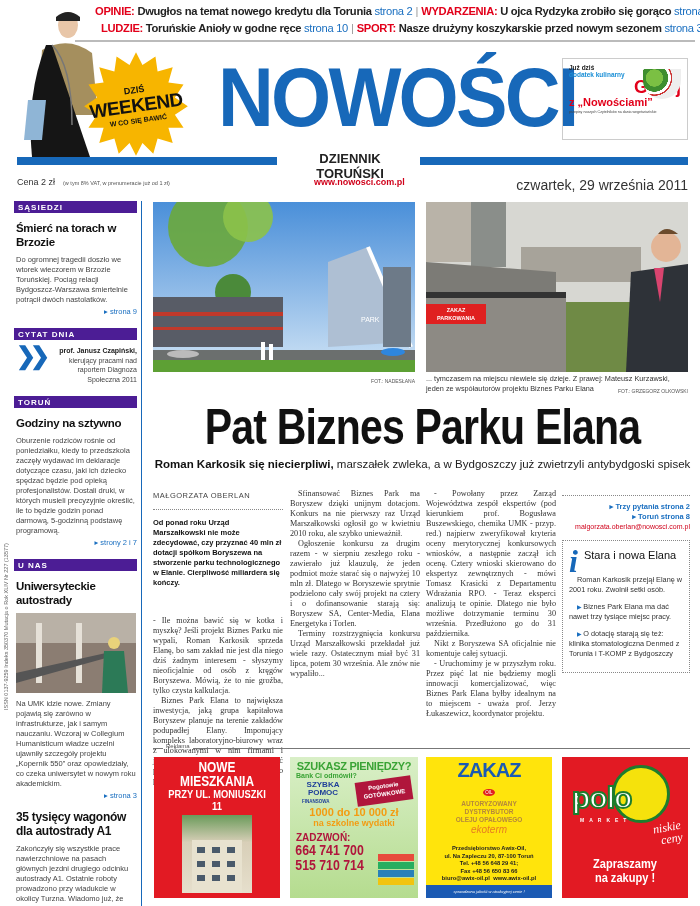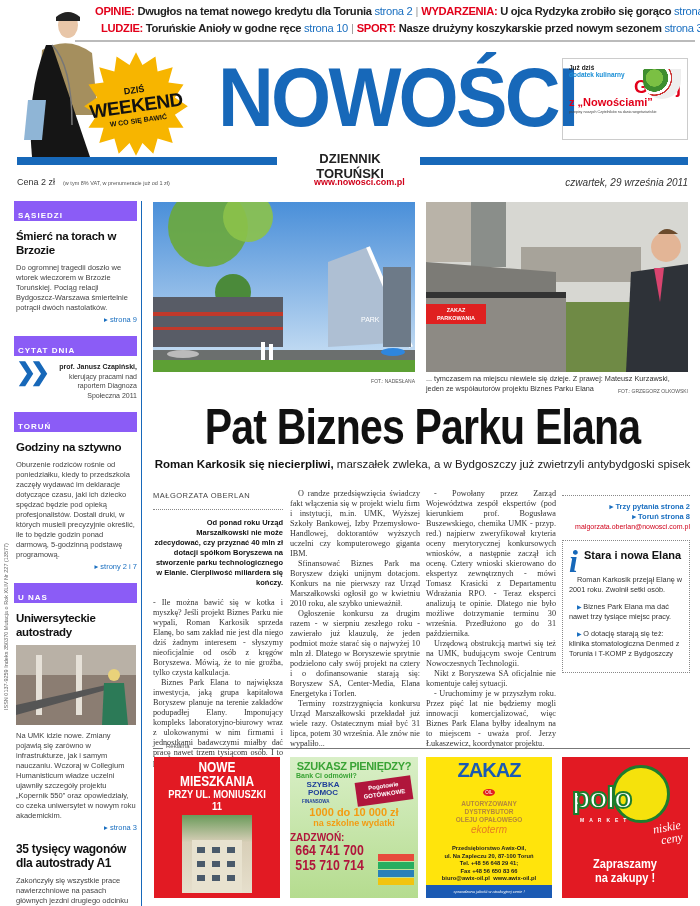--- a/index.html
+++ b/index.html
@@ -24,34 +24,34 @@
   .star-text .s3 { font-size: 7px; }
 
   
   .logo { left: 218px; top: 52px; width: 250px; height: 90px; font-family: "Liberation Sans", sans-serif; font-weight: bold; font-size: 84px; color: #1768b9; letter-spacing: -3px; transform: scaleX(0.92); transform-origin: left top; line-height: 90px; }
   .blue-bar-l { left: 17px; top: 157px; width: 260px; height: 8px; background: #1768b9; }
   .blue-bar-r { left: 420px; top: 157px; width: 268px; height: 8px; background: #1768b9; }
   .subtitle { left: 285px; top: 151px; width: 130px; text-align: center; font-size: 13px; font-weight: bold; color: #222; }
   .cena { left: 17px; top: 177px; font-size: 9px; color: #333; }
   .cena small { font-size: 5.5px; color: #555; margin-left: 8px; }
   .www { left: 314px; top: 177px; font-size: 9px; font-weight: bold; color: #d0021b; }
-  .date { right: 12px; top: 177px; font-size: 10px; color: #333; font-style: italic; }
+  .date { right: 12px; top: 177px; font-size: 14px; color: #333; }
 
   
   .promo { left: 562px; top: 58px; width: 126px; height: 82px; border: 1px solid #ccc; padding: 5px 6px; }
   .promo .p1 { font-size: 6.5px; font-weight: bold; color: #222; }
   .promo .p2 { font-size: 6.5px; font-weight: bold; color: #1a8fd6; }
   .promo .p3 { font-size: 18px; font-weight: bold; color: #e2001a; line-height: 18px; text-align: right; }
   .promo .p4 { font-size: 11px; font-weight: bold; color: #e2001a; }
   .promo .p5 { font-size: 3.6px; color: #444; margin-top: 2px; }
   .salad { right: 6px; top: 10px; width: 38px; height: 30px; border-radius: 0 0 20px 20px; background: radial-gradient(circle at 30% 30%, #7bc043 0 25%, #3e8e2f 26% 40%, #fff 41% 48%, #c33 49% 52%, #eee 53%); }
 
   
   .leftcol { left: 14px; top: 201px; width: 128px; border-right: 1px solid #1768b9; padding-right: 4px; }
-  .sec-head { background: #8b5cf6; color: #fff; font-weight: bold; font-size: 8px; letter-spacing: 1px; padding: 10px 4px; height: 12px; line-height: 9px; }
+  .sec-head { background: #4c1d95; color: #fff; font-weight: bold; font-size: 8px; letter-spacing: 1px; padding: 2px 4px; height: 12px; line-height: 9px; }
   .lc-title { font-weight: bold; font-size: 11.5px; color: #111; margin: 8px 0 6px 2px; letter-spacing: -0.3px; line-height: 14px; }
   .lc-body { font-size: 7.5px; line-height: 10px; color: #444; padding-left: 2px; }
   .lc-more { text-align: right; font-size: 7.5px; color: #1a6fc0; margin-top: 2px; }
   .quote-mark { float: left; color: #1768b9; font-weight: bold; font-size: 24px; line-height: 20px; margin-right: 4px; letter-spacing: -6px; }
   .quote-body { font-size: 7.5px; line-height: 10px; color: #444; padding: 6px 2px 0 2px; }
   .quote-auth { text-align: right; font-size: 7px; line-height: 9.5px; color: #444; }
   .quote-auth b { color: #222; }
   .umk-photo { width: 120px; height: 80px; margin: 4px 0 6px 2px; background: linear-gradient(180deg,#6d6a66 0%,#8a7f76 30%,#b8b3ac 55%,#5b6c65 75%,#333 100%); position: relative; overflow: hidden; }
 
   .issn { left: 3px; top: 470px; width: 8px; height: 240px; }
@@ -69,28 +69,28 @@
   .deck { left: 150px; top: 458px; width: 545px; text-align: center; font-size: 11.5px; color: #222; white-space: nowrap; }
   .deck b { color: #111; }
 
   
   .col { top: 489px; font-family: "Liberation Serif", serif; font-size: 8.2px; line-height: 10px; color: #333; text-align: justify; }
   .c1 { left: 153px; width: 130px; }
   .c2 { left: 290px; width: 130px; }
   .c3 { left: 426px; width: 130px; }
   .c4 { left: 562px; width: 128px; }
   .byline { font-family: "Liberation Sans", sans-serif; font-size: 7.5px; letter-spacing: 0.5px; color: #444; padding-bottom: 8px; border-bottom: 1px dotted #888; margin-bottom: 8px; margin-top: 2px; }
-  .lede { font-family: "Liberation Sans", sans-serif; font-weight: bold; font-size: 7.5px; line-height: 10px; color: #111; text-align: right; margin-bottom: 10px; }
+  .lede { font-family: "Liberation Sans", sans-serif; font-weight: bold; font-size: 7.5px; line-height: 10px; color: #111; text-align: left; margin-bottom: 28px; }
   .col p { text-indent: 8px; }
   .col p.noind { text-indent: 0; }
   .refs { font-family: "Liberation Sans", sans-serif; text-align: right; font-size: 7.5px; line-height: 10px; color: #1a6fc0; font-weight: bold; border-top: 1px dotted #888; padding-top: 6px; margin-top: 6px; }
   .email { font-family: "Liberation Sans", sans-serif; font-size: 7px; color: #d0021b; text-align: right; }
   .infobox { border: 1px dotted #888; margin-top: 8px; padding: 6px 6px; font-family: "Liberation Sans", sans-serif; font-size: 7.3px; line-height: 10px; color: #333; text-align: left; }
   .info-i { float: left; font-family: "Liberation Serif", serif; font-style: italic; font-weight: bold; font-size: 32px; color: #1768b9; line-height: 28px; margin-right: 6px; }
-  .info-title { font-weight: bold; font-size: 11px; color: #111; line-height: 13px; margin-bottom: 12px; padding-top: 2px; }
+  .info-title { font-weight: normal; font-size: 11px; color: #111; line-height: 13px; margin-bottom: 12px; padding-top: 2px; }
   .infobox p { margin-bottom: 7px; clear: left; }
   .tri { color: #1a6fc0; font-size: 6px; }
 
   
   .reklama { left: 153px; top: 743px; width: 537px; height: 10px; font-size: 6px; color: #555; }
   .reklama .ln { position: absolute; top: 5px; height: 1px; background: #777; }
   .ad { top: 757px; height: 141px; overflow: hidden; }
   .ad1 { left: 154px; width: 126px; background: #e21a23; color: #fff; text-align: center; font-weight: bold; }
   .ad2 { left: 290px; width: 128px; background: linear-gradient(180deg,#d9efc7 0%,#b5dc8f 100%); text-align: center; }
   .ad3 { left: 426px; width: 126px; background: #ffe40c; text-align: center; }
@@ -242,28 +242,26 @@
 <div class="abs headline">Pat Biznes Parku Elana</div>
 <div class="abs deck"><b>Roman Karkosik się niecierpliwi,</b><span> marszałek zwleka, a w Bydgoszczy już zwietrzyli antybydgoski spisek</span></div>
 
 <div class="abs col c1">
   <div class="byline">MAŁGORZATA OBERLAN</div>
   <div class="lede">Od ponad roku Urząd Marszałkowski nie może zdecydować, czy przyznać 40 mln zł dotacji spółkom Boryszewa na stworzenie parku technologicznego w Elanie. Cierpliwość miliardera się kończy.</div>
   <p class="noind">- Ile można bawić się w kotka i myszkę? Jeśli projekt Biznes Parku nie wypali, Roman Karkosik sprzeda Elanę, bo sam zakład nie jest dla niego dziś żadnym interesem - słyszymy nieoficjalnie od osób z kręgów Boryszewa. Mówią, że to nie groźba, tylko czysta kalkulacja.</p>
   <p>Biznes Park Elana to największa inwestycja, jaką grupa kapitałowa Boryszew planuje na terenie zakładów podupadłej Elany. Imponujący kompleks laboratoryjno-biurowy wraz z ulokowanymi w nim firmami i jednostkami badawczymi miałby dać pracę nawet trzem tysiącom osób. I to pracę dobrą.</p>
 </div>
 <div class="abs col c2">
-  <p>O randze przedsięwzięcia świadczy fakt włączenia się w projekt wielu firm i instytucji, m.in. UMK, Wyższej Szkoły Bankowej, Izby Przemysłowo-Handlowej, doktorantów wyższych uczelni czy komputerowego giganta IBM.</p>
   <p>Sfinansować Biznes Park ma Boryszew dzięki unijnym dotacjom. Konkurs na nie pierwszy raz Urząd Marszałkowski ogłosił go w kwietniu 2010 roku, ale szybko unieważnił.</p>
   <p>Ogłoszenie konkursu za drugim razem - w sierpniu zeszłego roku - zawierało już klauzulę, że jeden podmiot może starać się o najwyżej 10 mln zł. Dlatego w Boryszewie sprytnie podzielono cały swój projekt na cztery i o dofinansowanie starają się: Boryszew SA, Center-Media, Elana Energetyka i Torlen.</p>
   <p>Terminy rozstrzygnięcia konkursu Urząd Marszałkowski przekładał już wiele razy. Ostatecznym miał być 31 lipca, potem 30 września. Ale znów nie wypaliło...</p>
 </div>
 <div class="abs col c3">
   <p>- Powołany przez Zarząd Województwa zespół ekspertów (pod kierunkiem prof. Bogusława Buszewskiego, chemika UMK - przyp. red.) najpierw zweryfikował kryteria oceny merytorycznej konkursowych wniosków, a następnie zaczął ich ocenę. Cztery wnioski skierowano do ekspertyz zewnętrznych - mówi Tomasz Krasicki z Departamentu Wdrażania RPO. - Teraz eksperci analizują te opinie. Dlatego nie było możliwe dotrzymanie terminu 30 września. Przedłużono go do 31 października.</p>
-  <p>Urzędową obstrukcją martwi się też na UMK, budującym swoje Centrum Nowoczesnych Technologii.</p>
   <p>Nikt z Boryszewa SA oficjalnie nie komentuje całej sytuacji.</p>
   <p>- Uruchomimy je w przyszłym roku. Przez pięć lat nie będziemy mogli innowacji komercjalizować, więc Biznes Park Elana byłby idealnym na to miejscem - uważa prof. Jerzy Łukaszewicz, koordynator projektu.</p>
 </div>
 <div class="abs col c4">
   <div class="refs">
     <div>▸ Trzy pytania strona 2</div>
     <div>▸ Toruń strona 8</div>
   </div>
   <div class="email">malgorzata.oberlan@nowosci.com.pl</div>
   <div class="infobox">
@@ -307,21 +305,21 @@
 <div class="abs ad ad2">
   <div style="font-size:11px;font-weight:bold;color:#3aa335;margin-top:3px;letter-spacing:-0.3px">SZUKASZ PIENIĘDZY?</div>
   <div style="font-size:7px;font-weight:bold;color:#3aa335;text-align:left;padding-left:6px">Bank Ci odmówił?</div>
   <div style="position:relative;height:28px">
     <div style="position:absolute;left:8px;top:2px;width:50px;font-size:8px;font-weight:bold;color:#1f3f99;line-height:8px">SZYBKA POMOC</div>
     <div style="position:absolute;left:12px;top:20px;font-size:4.5px;font-weight:bold;color:#1f3f99">FINANSOWA</div>
     <div style="position:absolute;right:6px;top:0;width:56px;height:24px;background:#b0163c;color:#fff;transform:rotate(-8deg);font-size:6px;font-weight:bold;text-align:center;padding-top:3px;line-height:8px"><span>Pogotowie</span><br><span>GOTÓWKOWE</span></div>
   </div>
   <div style="font-size:11px;font-weight:bold;color:#f39c12;line-height:11px">1000 do 10 000 zł</div>
   <div style="font-size:9px;font-weight:bold;color:#f39c12">na szkolne wydatki</div>
-  <div style="font-size:10px;font-weight:bold;color:#b0163c;text-align:left;padding-left:0;margin-top:4px">ZADZWOŃ:</div>
+  <div style="font-size:10px;font-weight:bold;color:#b0163c;text-align:left;padding-left:6px;margin-top:4px">ZADZWOŃ:</div>
   <div style="font-size:14px;font-weight:bold;color:#b0163c;text-align:left;padding-left:6px;line-height:15px;transform:scaleX(0.88);transform-origin:left">664 741 700</div>
   <div style="font-size:14px;font-weight:bold;color:#b0163c;text-align:left;padding-left:6px;line-height:15px;transform:scaleX(0.88);transform-origin:left">515 710 714</div>
   <div style="position:absolute;right:4px;bottom:8px;width:36px;height:36px">
     <div style="height:7px;background:#e74c3c;margin-bottom:1px"></div>
       <div style="height:7px;background:#27ae60;margin-bottom:1px"></div>
       <div style="height:7px;background:#2980b9;margin-bottom:1px"></div>
       <div style="height:7px;background:#f1c40f"></div>
   </div>
 </div>
 

